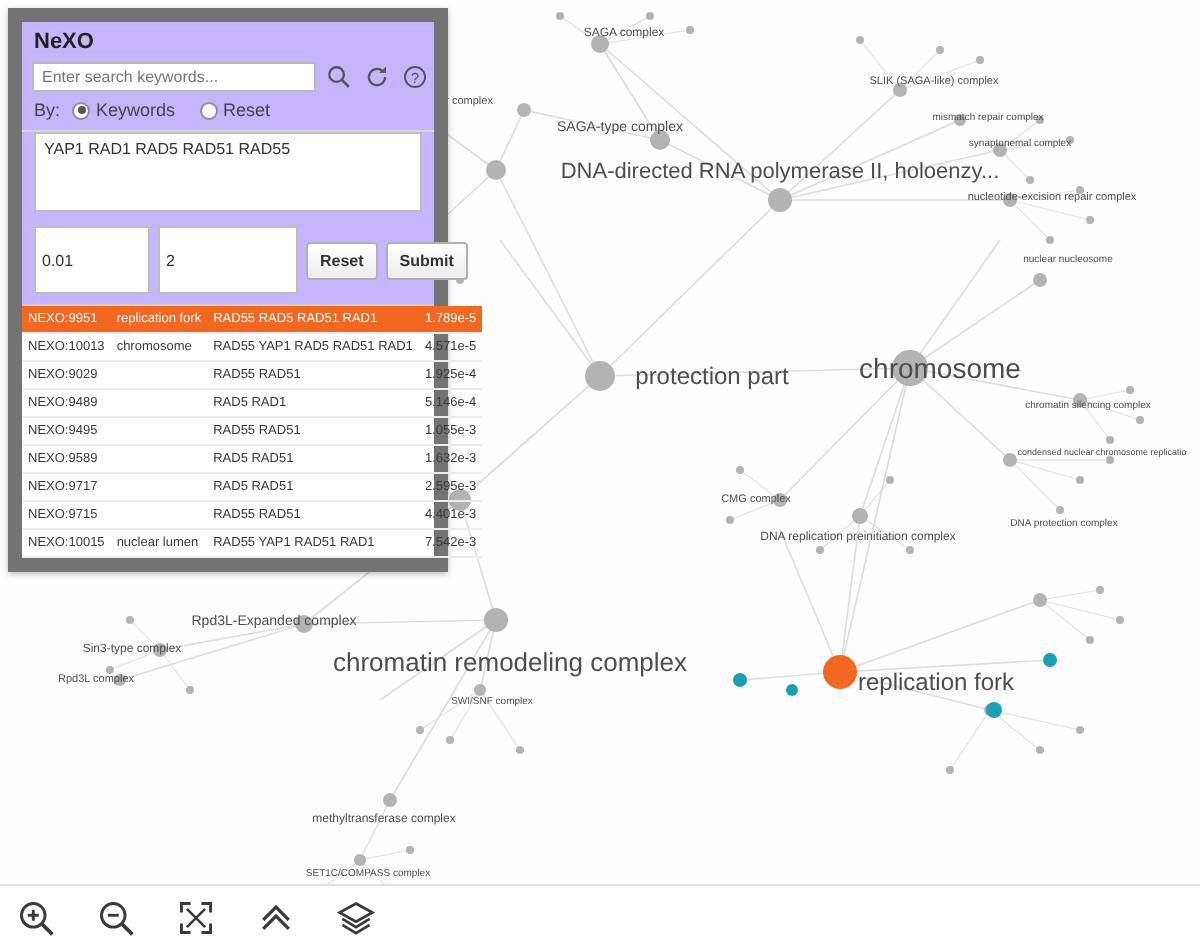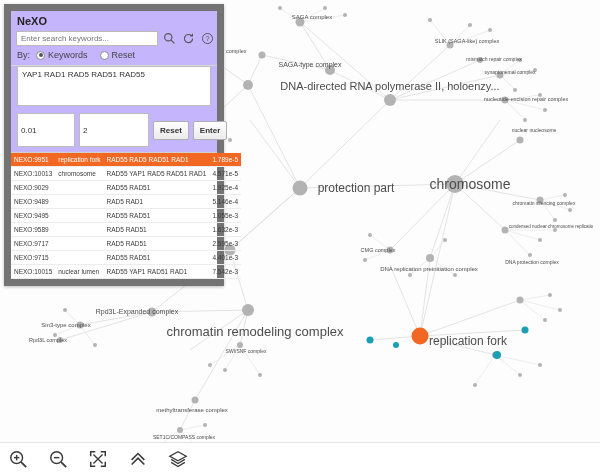--- a/index.html
+++ b/index.html
@@ -456,21 +456,21 @@
 
     <div class="section-divider"></div>
 
 
     <textarea id="gene-textarea" style="">YAP1 RAD1 RAD5 RAD51 RAD55</textarea>
 
     <div class="param-row">
       <input id="pval-input" type="text" value="0.01" style="">
       <input id="count-input" type="text" value="2" style="">
       <button class="btn">Reset</button>
-      <button class="btn">Enter</button>
+      <button class="btn">Submit</button>
     </div>
 
     <div id="results">
       <table class="results-table">
         <tbody id="results-body">
             <tr class="selected">
               <td class="col-id">NEXO:9951</td>
               <td class="col-name">replication fork</td>
               <td class="col-genes">RAD55 RAD5 RAD51 RAD1</td>
               <td class="col-p">1.789e-5</td>

